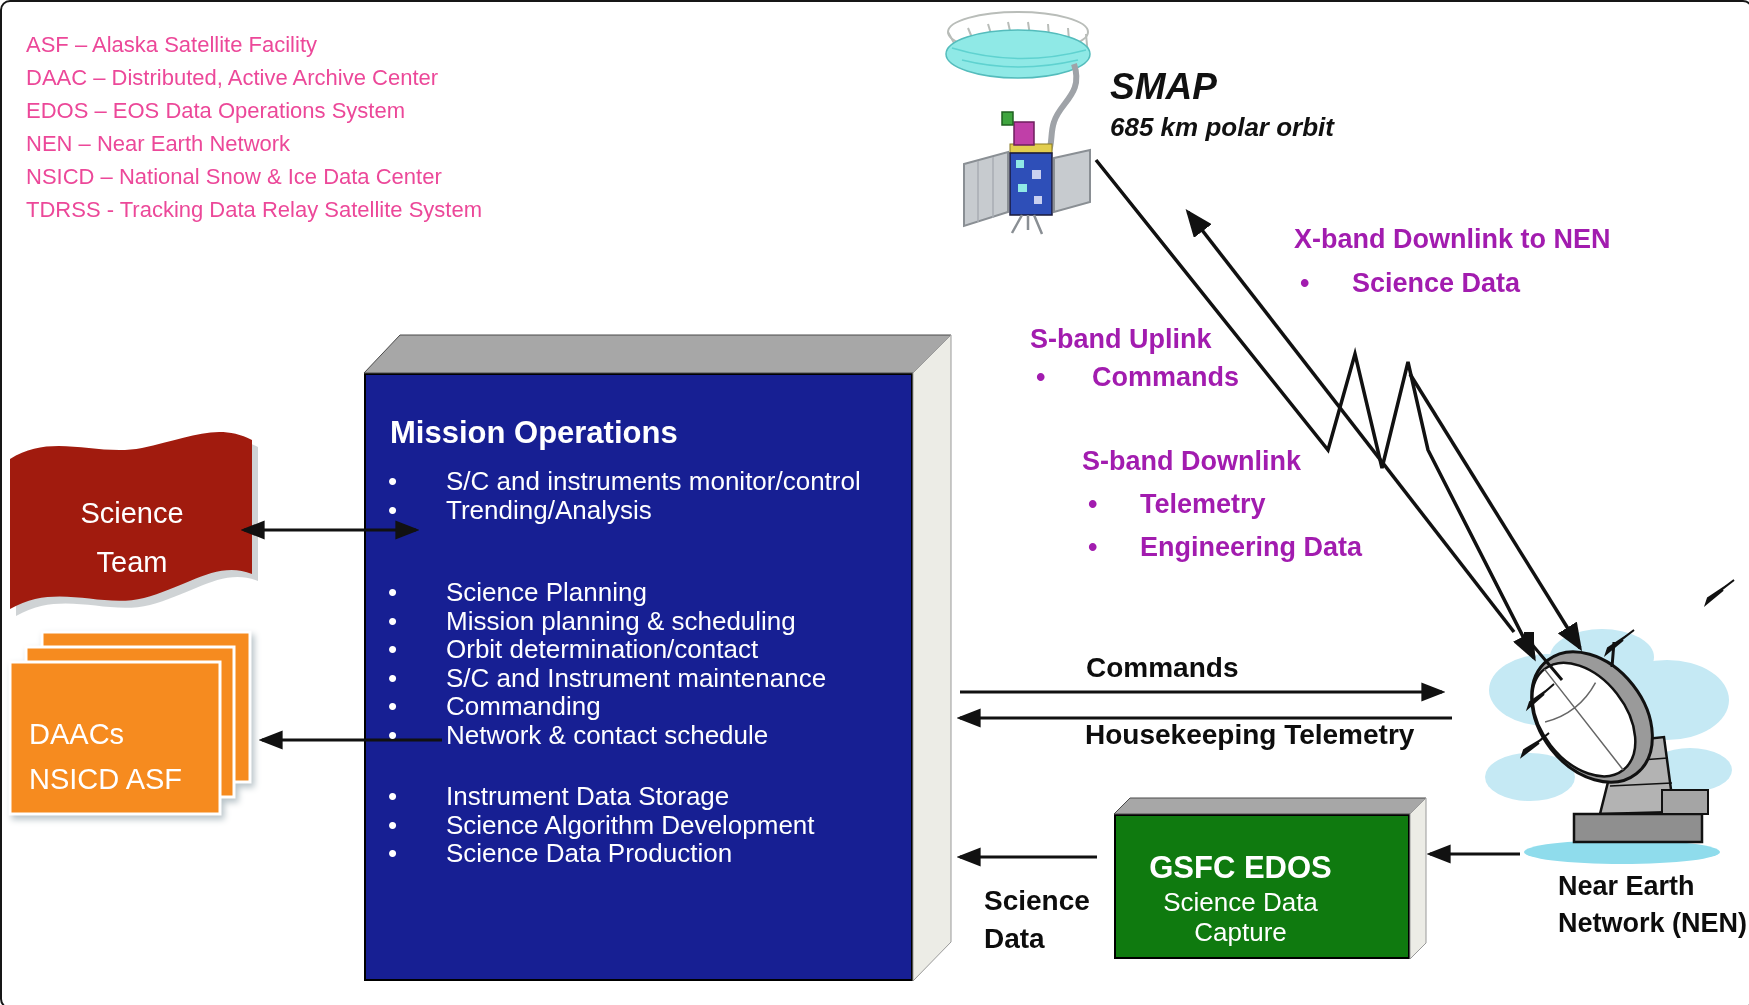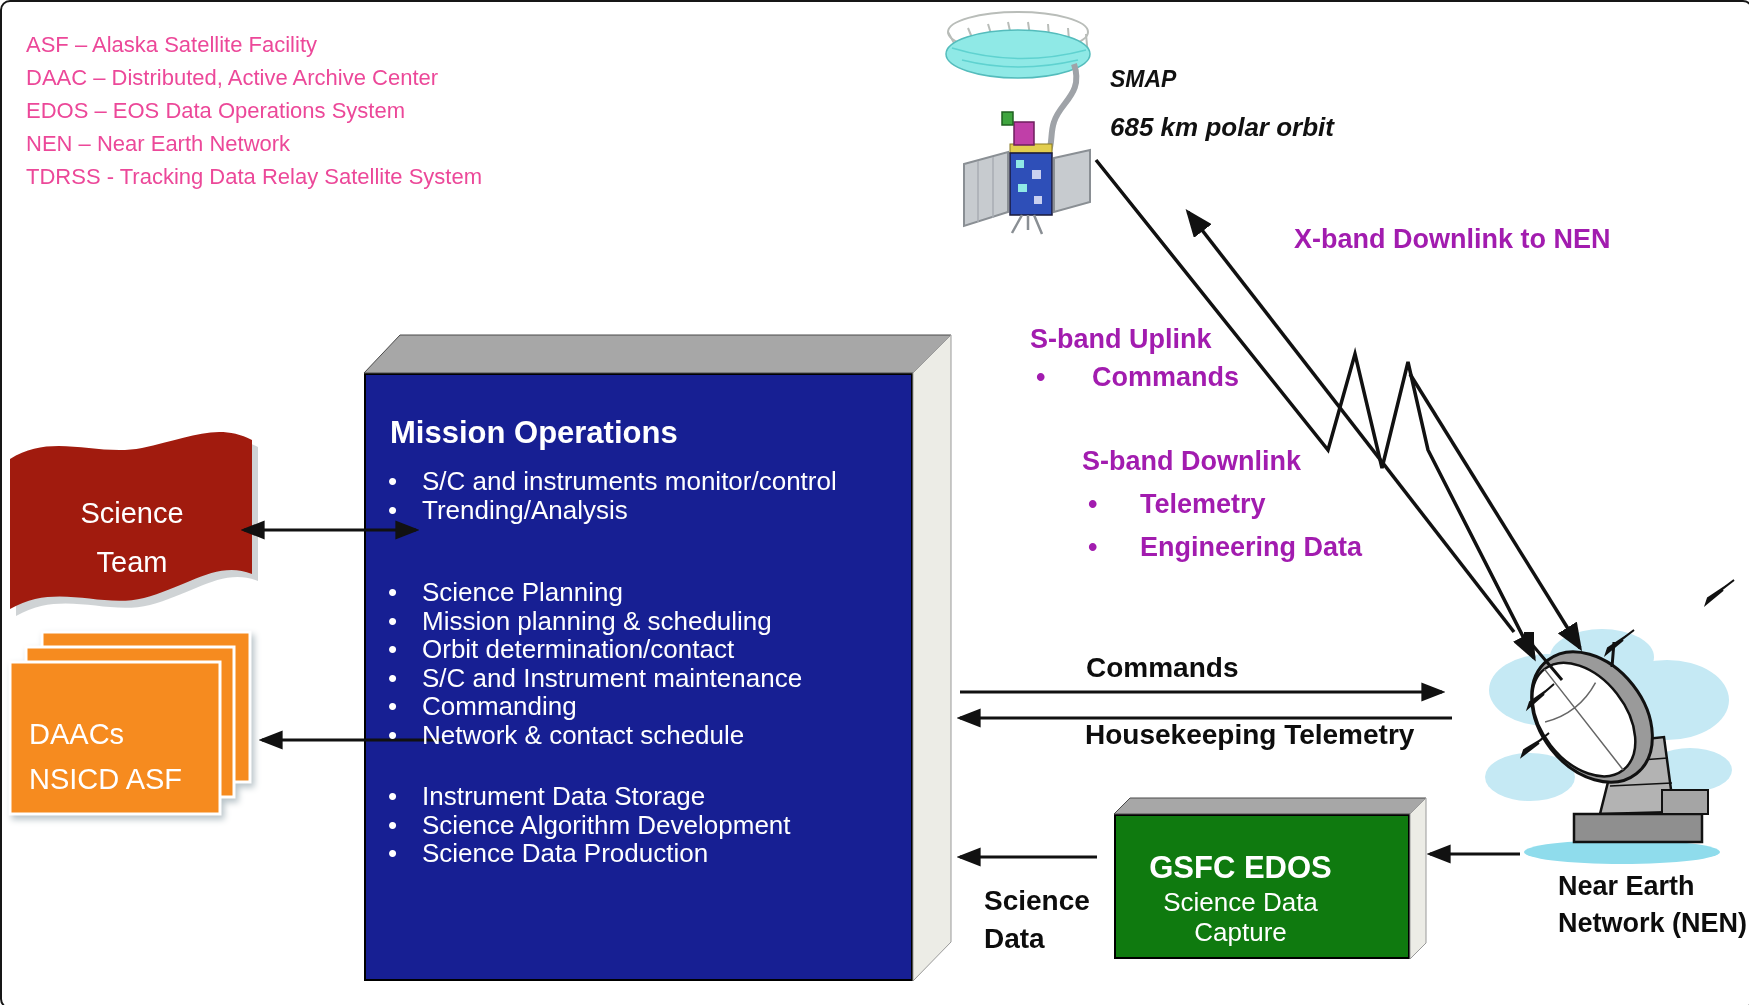--- a/index.html
+++ b/index.html
@@ -7,21 +7,21 @@
     border:2px solid #161616;border-radius:10px;overflow:hidden;
     font-family:"Liberation Sans", sans-serif;color:#111;}
   svg.overlay{position:absolute;left:0;top:0;z-index:2;pointer-events:none;}
   .face{position:absolute;z-index:1;box-sizing:border-box;}
   .txt{position:absolute;z-index:3;}
 
   
   .legend{left:24px;top:26px;font-size:22px;line-height:33px;color:#ec4899;}
 
   
-  .smap-name{left:1108px;top:64px;font-size:23px;font-weight:bold;font-style:italic;}
+  .smap-name{left:1108px;top:64px;font-size:37px;font-weight:bold;font-style:italic;}
   .smap-orbit{left:1108px;top:110px;font-size:26px;font-weight:bold;font-style:italic;}
 
   
   .lk{font-size:27px;font-weight:bold;color:#a21caf;}
   .lk .lk-title{white-space:nowrap;}
   .lk .lk-row{position:relative;padding-left:58px;white-space:nowrap;}
   .lk .lk-row::before{content:"•";position:absolute;left:6px;top:0;}
   .lk-xband{left:1292px;top:222px;}
   .lk-xband .lk-row{margin-top:13px;}
   .lk-uplink{left:1028px;top:322px;}
@@ -30,21 +30,21 @@
   .lk-downlink .lk-row{margin-top:12px;padding-left:58px;}
 
   
   .mo-face{left:362px;top:371px;width:549px;height:608px;
     background:var(--c-navy,#171F93);border:2px solid #000;}
   .mo-content{left:362px;top:371px;width:661px;height:608px;color:#fff;overflow:hidden;}
   .mo-title{margin:42px 0 0 26px;font-size:31px;font-weight:bold;}
   .mo-group{margin-top:16px;}
   .mo-g2{margin-top:54px;}
   .mo-g3{margin-top:33px;}
-  .mo-row{position:relative;padding-left:58px;font-size:26px;line-height:28.5px;white-space:nowrap;}
+  .mo-row{position:relative;padding-left:82px;font-size:26px;line-height:28.5px;white-space:nowrap;}
   .mo-row::before{content:"•";position:absolute;left:24px;top:0;}
 
   
   .flag-text{left:30px;top:487px;width:200px;text-align:center;color:#fff;
     font-size:29px;line-height:49px;}
   .daacs-text{left:27px;top:710px;color:#fff;font-size:29px;line-height:45px;}
 
   
   .gsfc-face{left:1112px;top:812px;width:296px;height:145px;
     background:var(--c-green,#0F7A0F);border:2px solid #000;}
@@ -165,28 +165,33 @@
       <path class="arrow sw35" d="M1408,372 L1578,646" marker-end="url(#ah)"></path>
     </g>
   </svg>
 
   <div class="txt legend">
 
   <div class="legend-line">ASF – Alaska Satellite Facility</div>
       <div class="legend-line">DAAC – Distributed, Active Archive Center</div>
       <div class="legend-line">EDOS – EOS Data Operations System</div>
       <div class="legend-line">NEN – Near Earth Network</div>
+      <div class="legend-line">NSICD –  National Snow &amp; Ice Data Center</div>
       <div class="legend-line">TDRSS -  Tracking Data Relay Satellite System</div>
     </div>
 
   <div class="txt smap-name">SMAP</div>
   <div class="txt smap-orbit">685 km polar orbit</div>
 
   <div class="txt lk lk-xband">
     <div class="lk-title">X-band Downlink to NEN</div>
+    <div>
+
+    <div class="lk-row">Science Data</div>
+      </div>
   </div>
   <div class="txt lk lk-uplink">
     <div class="lk-title">S-band Uplink</div>
     <div>
 
     <div class="lk-row">Commands</div>
       </div>
   </div>
   <div class="txt lk lk-downlink">
     <div class="lk-title">S-band Downlink</div>

